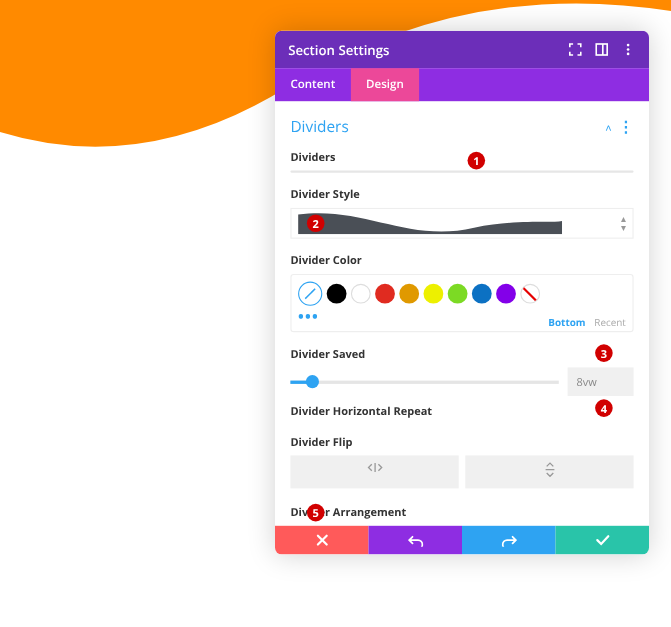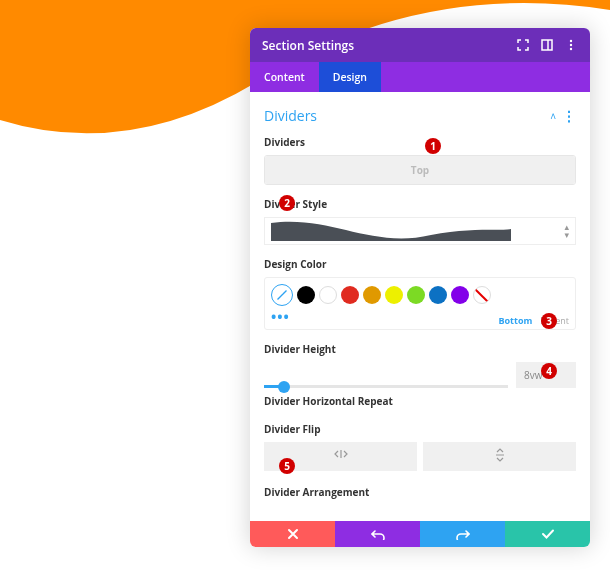--- a/index.html
+++ b/index.html
@@ -8,43 +8,43 @@
   .bg-wave { position: absolute; top: 0; left: 0; width: 100%; height: 100%; z-index: 0; }
   
   .panel { position: absolute; top: 28px; left: 250px; width: 340px; border-radius: 6px; box-shadow: 0 0 25px rgba(0,0,0,.18); background: #fff; z-index: 5; overflow: hidden; }
   .header { background: #6c2eb9; color: #fff; height: 34px; display: flex; align-items: center; padding: 0 12px; font-size: 12px; font-weight: 600; }
   .header .title { flex: 1; }
   .header .hicons { display: flex; gap: 10px; }
   .header .hicon { width: 14px; height: 14px; cursor: pointer; display:flex; align-items:center; justify-content:center; }
   .header .hicon svg { display:block; }
   .tabs { display: flex; background: #8e2de2; color: #fff; font-size: 10.5px; font-weight: 600; }
   .tab { padding: 8px 14px; cursor: pointer; }
-  .tab.active { background: #1d4ed8; }
-  .body { padding: 10px 14px 16px 14px; font-size: 10.5px; color: #333; max-height: 440px; overflow-y: auto; }
+  .tab.active { background: #ec4899; }
+  .body { padding: 10px 14px 0 14px; font-size: 10.5px; color: #333; max-height: 440px; overflow-y: auto; }
   .section-title-row { display: flex; align-items: center; margin: 4px 0 10px 0; }
   .section-title { color: #2ea3f2; font-size: 14px; font-weight: 400; flex: 1; }
   .caret-up { color: #2ea3f2; font-size: 10px; margin-right: 6px; cursor:pointer; }
   .triple-dot { color: #2ea3f2; font-size: 14px; font-weight: 700; cursor: pointer; line-height: 8px; }
   .label { font-size: 10px; font-weight: 700; color: #333; margin: 6px 0 6px 0; }
   .seg { display: flex; border: 1px solid #e6e6e6; border-radius: 3px; overflow: hidden; }
   .seg .seg-btn { flex: 1; text-align: center; padding: 7px 0; font-size: 10px; font-weight: 700; background: #f0f0f0; color: #bbb; cursor: pointer; }
   .seg .seg-btn.active { background: #fff; color: #2ea3f2; }
   .style-select { position: relative; width: 100%; height: 28px; background: #fff; border: 1px solid #eee; cursor: pointer; display:flex; align-items:center; padding:0 6px; }
   .updown { position: absolute; right: 6px; top: 50%; transform: translateY(-50%); color: #999; font-size: 9px; line-height: 8px; }
   .swatches { display: flex; align-items: center; gap: 4px; padding: 6px 6px 2px 6px; border: 1px solid #eee; border-radius: 3px; flex-wrap: wrap; }
   .eyedrop { width: 22px; height: 22px; border: 1px solid #2ea3f2; border-radius: 50%; display: flex; align-items: center; justify-content: center; cursor: pointer; color:#2ea3f2; }
   .swatch { width: 18px; height: 18px; border-radius: 50%; cursor: pointer; }
   .swatch.empty { border: 1px solid #ddd; background: #fff; }
   .swatch.none { background: #fff; border: 1px solid #ddd; position: relative; overflow: hidden; }
   .swatch.none::after { content: ""; position: absolute; left: -2px; right: -2px; top: 50%; height: 2px; background: #e60000; transform: rotate(45deg); }
   .swatch-footer { display: flex; width: 100%; font-size: 9px; color: #aaa; margin-top: 4px; }
   .swatch-footer .dots { color: #2ea3f2; font-weight: 700; font-size: 14px; line-height: 6px; letter-spacing: 1px; }
   .swatch-footer .saved { margin-left: auto; color: #2ea3f2; font-weight: 700; }
   .swatch-footer .recent { margin-left: 8px; }
-  .slider-row { display: flex; align-items: flex-end; gap: 8px; }
+  .slider-row { display: flex; align-items: center; gap: 8px; }
   .slider-track { position: relative; flex: 1; height: 3px; background: #e5e5e5; }
   .slider-fill { position: absolute; top: 0; left: 0; height: 100%; background: #2ea3f2; }
   .slider-thumb { position: absolute; top: 50%; width: 12px; height: 12px; background: #2ea3f2; border-radius: 50%; transform: translate(-50%, -50%); cursor: pointer; }
   .val-box { width: 60px; background: #f0f0f0; font-size: 10px; color: #888; padding: 6px 8px; cursor: text; }
   .flip-row { display: flex; gap: 6px; }
   .flip-btn { flex: 1; background: #f0f0f0; text-align: center; padding: 6px 0; color: #aaa; cursor: pointer; }
   .footer { display: flex; height: 26px; }
   .fbtn { flex: 1; display: flex; align-items: center; justify-content: center; cursor: pointer; color: #fff; }
   .fbtn.red   { background: #ff5a5a; }
   .fbtn.purple{ background: #8e2de2; }
@@ -103,32 +103,31 @@
 
   <div class="body">
     <div class="section-title-row">
       <span class="section-title">Dividers</span>
       <span class="caret-up">˄</span>
       <span class="triple-dot">⋮</span>
     </div>
 
     <div class="label">Dividers</div>
     <div class="seg">
-      <div class="seg-btn">Top</div>
     </div>
 
     <div class="label" style="margin-top:12px">Divider Style</div>
     <div class="style-select">
       <svg class="style-wave" width="240" height="20" viewBox="0 0 240 20" preserveAspectRatio="none">
         <path d="M0 2 C60 -6 100 28 160 14 C200 6 230 10 240 8 L240 20 L0 20 Z" fill="#4a4f56"></path>
       </svg>
       <span class="updown">▴<br>▾</span>
     </div>
 
-    <div class="label" style="margin-top:12px">Design Color</div>
+    <div class="label" style="margin-top:12px">Divider Color</div>
     <div class="swatches">
       <div class="eyedrop">
         <svg width="12" height="12" viewBox="0 0 12 12" fill="none" stroke="#2ea3f2" stroke-width="1.4">
             <path d="M10.5 1.5 L7 5 M8.5 3.5 L3 9 L1.5 10.5 L3 9 L8.5 3.5 Z"></path>
           </svg>
       </div>
       <div class="swatch" style="background:#000000"></div>
       <div class="swatch empty"></div>
       <div class="swatch" style="background:#e02b20"></div>
       <div class="swatch" style="background:#e09900"></div>
@@ -137,21 +136,21 @@
       <div class="swatch" style="background:#0c71c3"></div>
       <div class="swatch" style="background:#8300e9"></div>
       <div class="swatch none"></div>
       <div class="swatch-footer">
         <span class="dots">•••</span>
         <span class="saved">Bottom</span>
         <span class="recent">Recent</span>
       </div>
     </div>
 
-    <div class="label" style="margin-top:12px">Divider Height</div>
+    <div class="label" style="margin-top:12px">Divider Saved</div>
     <div class="slider-row">
       <div class="slider-track">
         <div class="slider-fill" style="width:8%"></div>
         <div class="slider-thumb" style="left:8%"></div>
       </div>
       <div class="val-box">8vw</div>
     </div>
 
     <div class="label" style="">Divider Horizontal Repeat</div>
 

